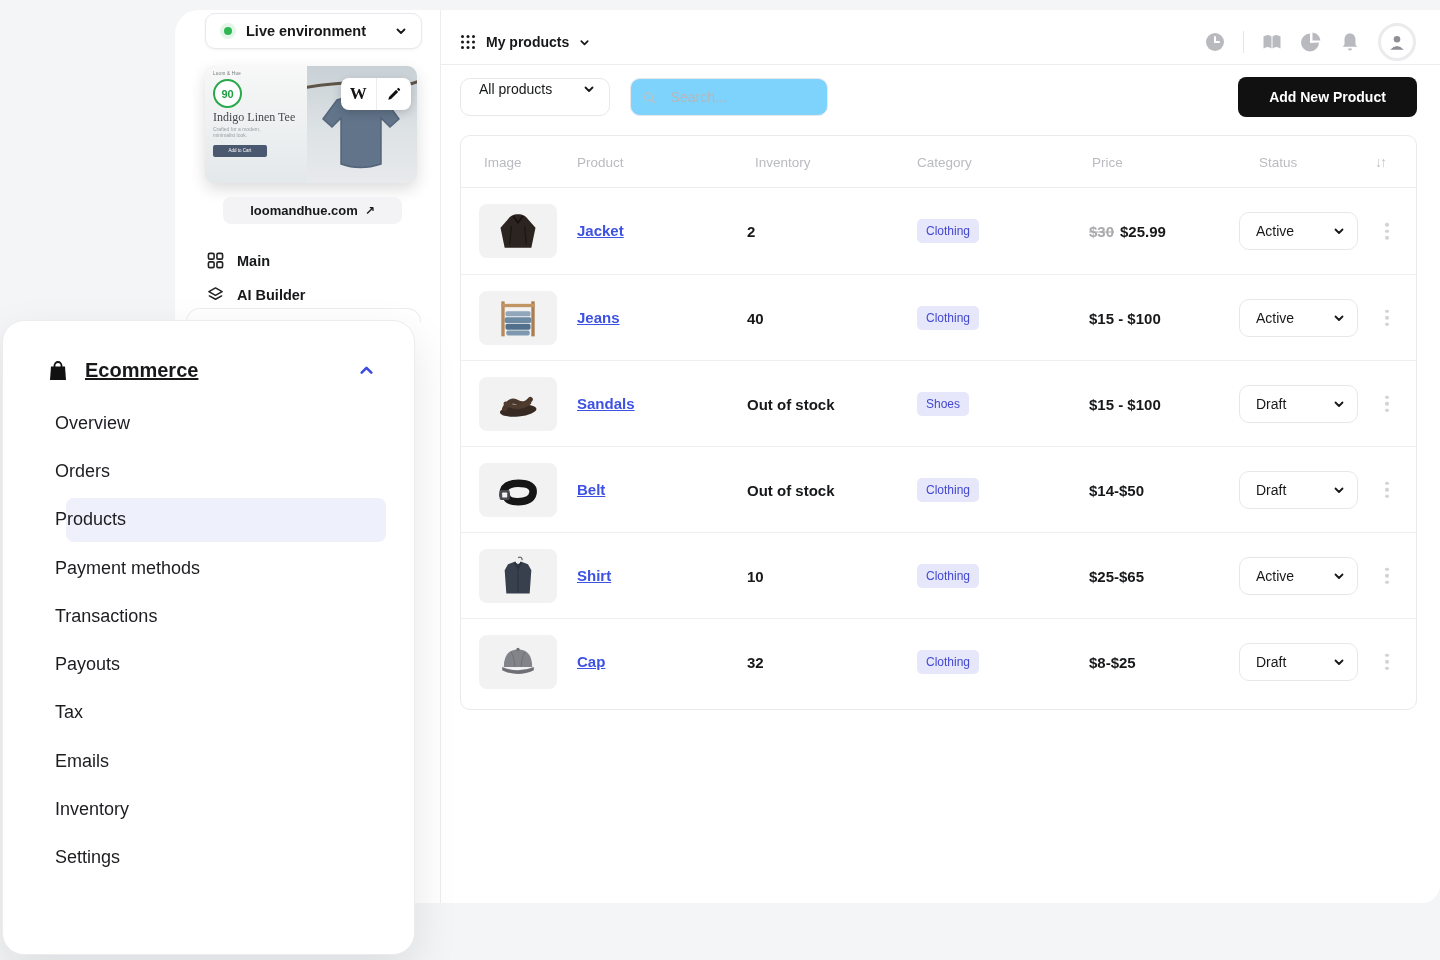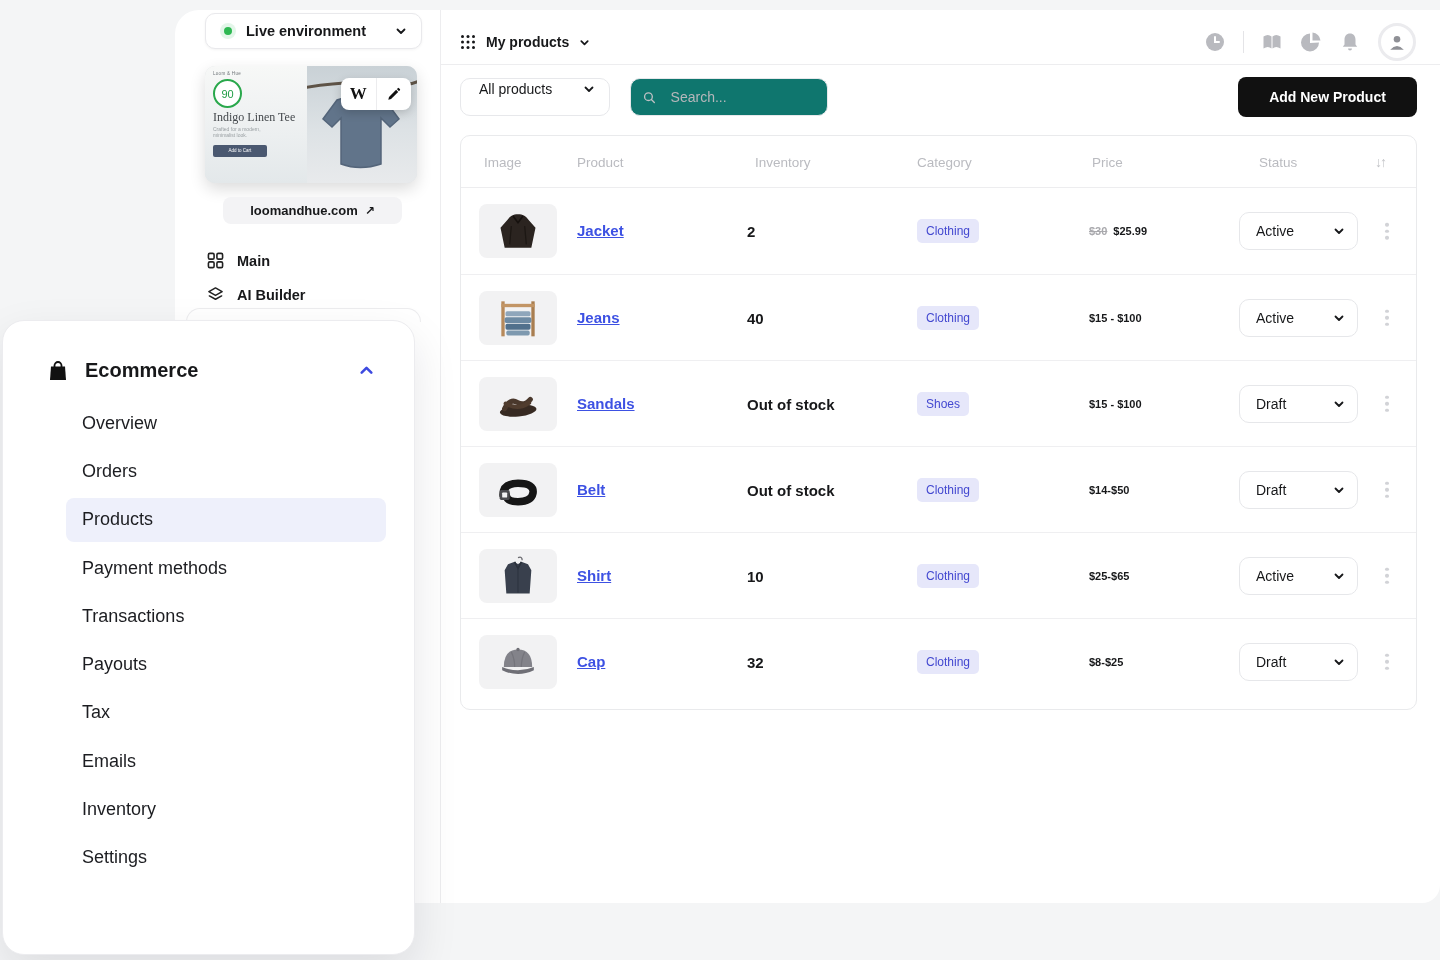--- a/index.html
+++ b/index.html
@@ -27,21 +27,21 @@
 
   .preview-card { position:absolute; left:205px; top:66px; width:212px; height:117px;
     border-radius:10px; box-shadow:0 6px 16px rgba(0,0,0,.14); overflow:hidden; background:#dfe3e6; }
   .pv-left { position:absolute; left:0; top:0; width:102px; height:100%;
     background:linear-gradient(180deg,#f7f8f7 0%,#eceff0 60%,#e3e8ea 100%); padding:5px 8px; }
   .pv-right { position:absolute; left:102px; top:0; right:0; height:100%;
     background:linear-gradient(180deg,#c9d1d6 0%,#dde2e5 55%,#e8eaec 100%); }
   .pv-brand { font-size:4.5px; color:#6d7377; letter-spacing:.3px; }
   .pv-ring { width:29px; height:29px; border-radius:50%; border:2.5px solid #2aa84c;
     background:#fff; display:flex; align-items:center; justify-content:center; margin-top:3px; }
-  .pv-score { font-size:11px; font-weight:400; color:#1f9d44; }
+  .pv-score { font-size:11px; font-weight:700; color:#1f9d44; }
   .pv-title { font-family:"Liberation Serif","DejaVu Serif",serif; font-size:12px;
     line-height:1.02; color:#44484c; margin-top:3px; }
   .pv-sub { font-size:5px; line-height:1.15; color:#9aa0a3; margin-top:4px; width:60px; }
   .pv-cta { margin-top:6px; width:54px; height:12px; background:#4a5870; border-radius:2px;
     color:#fff; font-size:4.5px; display:flex; align-items:center; justify-content:center; cursor:pointer; }
   .pv-overlay { position:absolute; top:12px; right:6px; width:70px; height:32px; background:#fff;
     border-radius:8px; box-shadow:0 3px 10px rgba(0,0,0,.18); display:flex; align-items:center; }
   .pv-overlay .seg { flex:1; height:100%; display:flex; align-items:center; justify-content:center; cursor:pointer; }
   .pv-overlay .divider { width:1px; height:100%; background:#ececee; }
   .pv-w { font-family:"Liberation Serif","DejaVu Serif",serif; font-size:17px; font-weight:700; color:#111; }
@@ -54,47 +54,47 @@
   .side-nav { position:absolute; left:207px; top:245px; width:210px; }
   .side-nav-item { display:flex; align-items:flex-end; gap:13px; height:24px; margin-bottom:10px; cursor:pointer; }
   .side-nav-item .lbl { font-size:14.5px; font-weight:600; }
 
   .sliver { position:absolute; left:186px; top:308px; width:235px; height:14px;
     background:#fff; border:1px solid #ededef; border-bottom:none; border-radius:16px 16px 0 0; }
 
   
   .eco-panel { position:absolute; left:2px; top:320px; width:413px; height:635px; background:#fff;
     border:1px solid #ececef; border-radius:22px; box-shadow:0 18px 45px rgba(16,18,35,.10); }
-  .eco-header { display:flex; align-items:center; margin:38px 40px 12px 45px; }
+  .eco-header { display:flex; align-items:center; margin:38px 40px 12px 45px;text-decoration:underline; }
   .eco-title { font-size:20px; font-weight:700; margin-left:17px; }
   .eco-header .chev { margin-left:auto; }
   .eco-list { margin-top:17px; }
   .eco-item { position:relative; height:48.3px; display:flex; align-items:center;
-    padding-left:79px; font-size:18px; color:#1c1d21; cursor:pointer; }
+    padding-left:52px; font-size:18px; color:#1c1d21; cursor:pointer; }
   .eco-item .lbl { position:relative; z-index:1; }
   .eco-item.active::before { content:""; position:absolute; left:63px; right:28px; top:2px; bottom:2px;
     background:#eef0fb; border-radius:8px; }
 
   
   .main-topbar { position:absolute; left:441px; top:18px; width:999px; height:47px;
     border-bottom:1px solid #ededef; }
   .workspace { position:absolute; left:19px; top:11px; height:26px; display:flex; align-items:center; gap:10px; cursor:pointer; }
   .workspace .lbl { font-size:14px; font-weight:700; }
   .tb-icons { position:absolute; right:24px; top:4px; height:40px; display:flex; align-items:center; gap:17px; }
   .tb-icon { width:22px; height:22px; cursor:pointer; }
   .tb-divider { width:1px; height:22px; background:#e4e4e7; }
   .avatar { width:38px; height:38px; border-radius:50%; border:3px solid #ebebee; background:#fff;
     display:flex; align-items:center; justify-content:center; cursor:pointer; }
 
   
   .filter-select { position:absolute; left:460px; top:78px; width:150px; height:38px; background:#fff;
     border:1px solid #e7e8eb; border-radius:10px; display:flex; align-items:center; padding:0 14px 16px 18px;
     font-size:14px; cursor:pointer; }
   .filter-select .chev { margin-left:auto; }
-  .search-box { position:absolute; left:630px; top:78px; width:198px; height:38px; background:#0f766e;
+  .search-box { position:absolute; left:630px; top:78px; width:198px; height:38px; background:#7dd3fc;
     border:1px solid #e7e8eb; border-radius:10px; display:flex; align-items:center; padding:0 12px; gap:15px; }
   .search-box input { border:none; outline:none; width:100%; font-size:14px;
     font-family:"Liberation Sans","DejaVu Sans",sans-serif; color:#17181a; background:transparent; }
   .search-box input::placeholder { color:#b6b7bb; }
   .add-btn { position:absolute; left:1238px; top:77px; width:179px; height:40px; background:#111;
     color:#fff; border:none; border-radius:8px; font-size:14px; font-weight:700;
     font-family:"Liberation Sans","DejaVu Sans",sans-serif; cursor:pointer; }
 
   
   .table-card { position:absolute; left:460px; top:135px; width:957px; height:575px;
@@ -108,21 +108,21 @@
   .trow + .trow { border-top:1px solid #efeff1; }
   .cell { position:absolute; top:50%; transform:translateY(-50%); }
   .c-thumb { left:18px; width:78px; height:54px; border-radius:8px; background:#f2f2f3;
     display:flex; align-items:center; justify-content:center; overflow:hidden; }
   .c-product { left:116px; }
   .c-product a { font-size:15px; font-weight:600; color:#3d51e3; text-decoration:underline; }
   .c-inventory { left:286px; font-size:15px; font-weight:600; }
   .c-category { left:456px; }
   .badge { display:inline-block; background:#e6e7fa; color:#4348d0; font-size:12px;
     padding:5px 9px; border-radius:5px; }
-  .c-price { left:628px; font-size:11px; font-weight:700; white-space:nowrap; }
+  .c-price { left:628px; font-size:15px; font-weight:700; white-space:nowrap; }
   .price-old { color:#a9a9ad; text-decoration:line-through; font-weight:600; margin-right:6px; }
   .price-old:empty { display:none; }
   .c-status { left:778px; width:119px; height:38px; background:#fff; border:1px solid #e6e7ea;
     border-radius:10px; display:flex; align-items:center; padding:0 12px 0 16px; font-size:14px; cursor:pointer; }
   .c-status .chev { margin-left:auto; }
   .c-kebab { left:920px; display:flex; flex-direction:column; gap:3px; cursor:pointer; padding:4px; }
   .c-kebab i { width:3.5px; height:3.5px; border-radius:50%; background:#d2d3d7; }
 </style>
 </head>
 <body>

